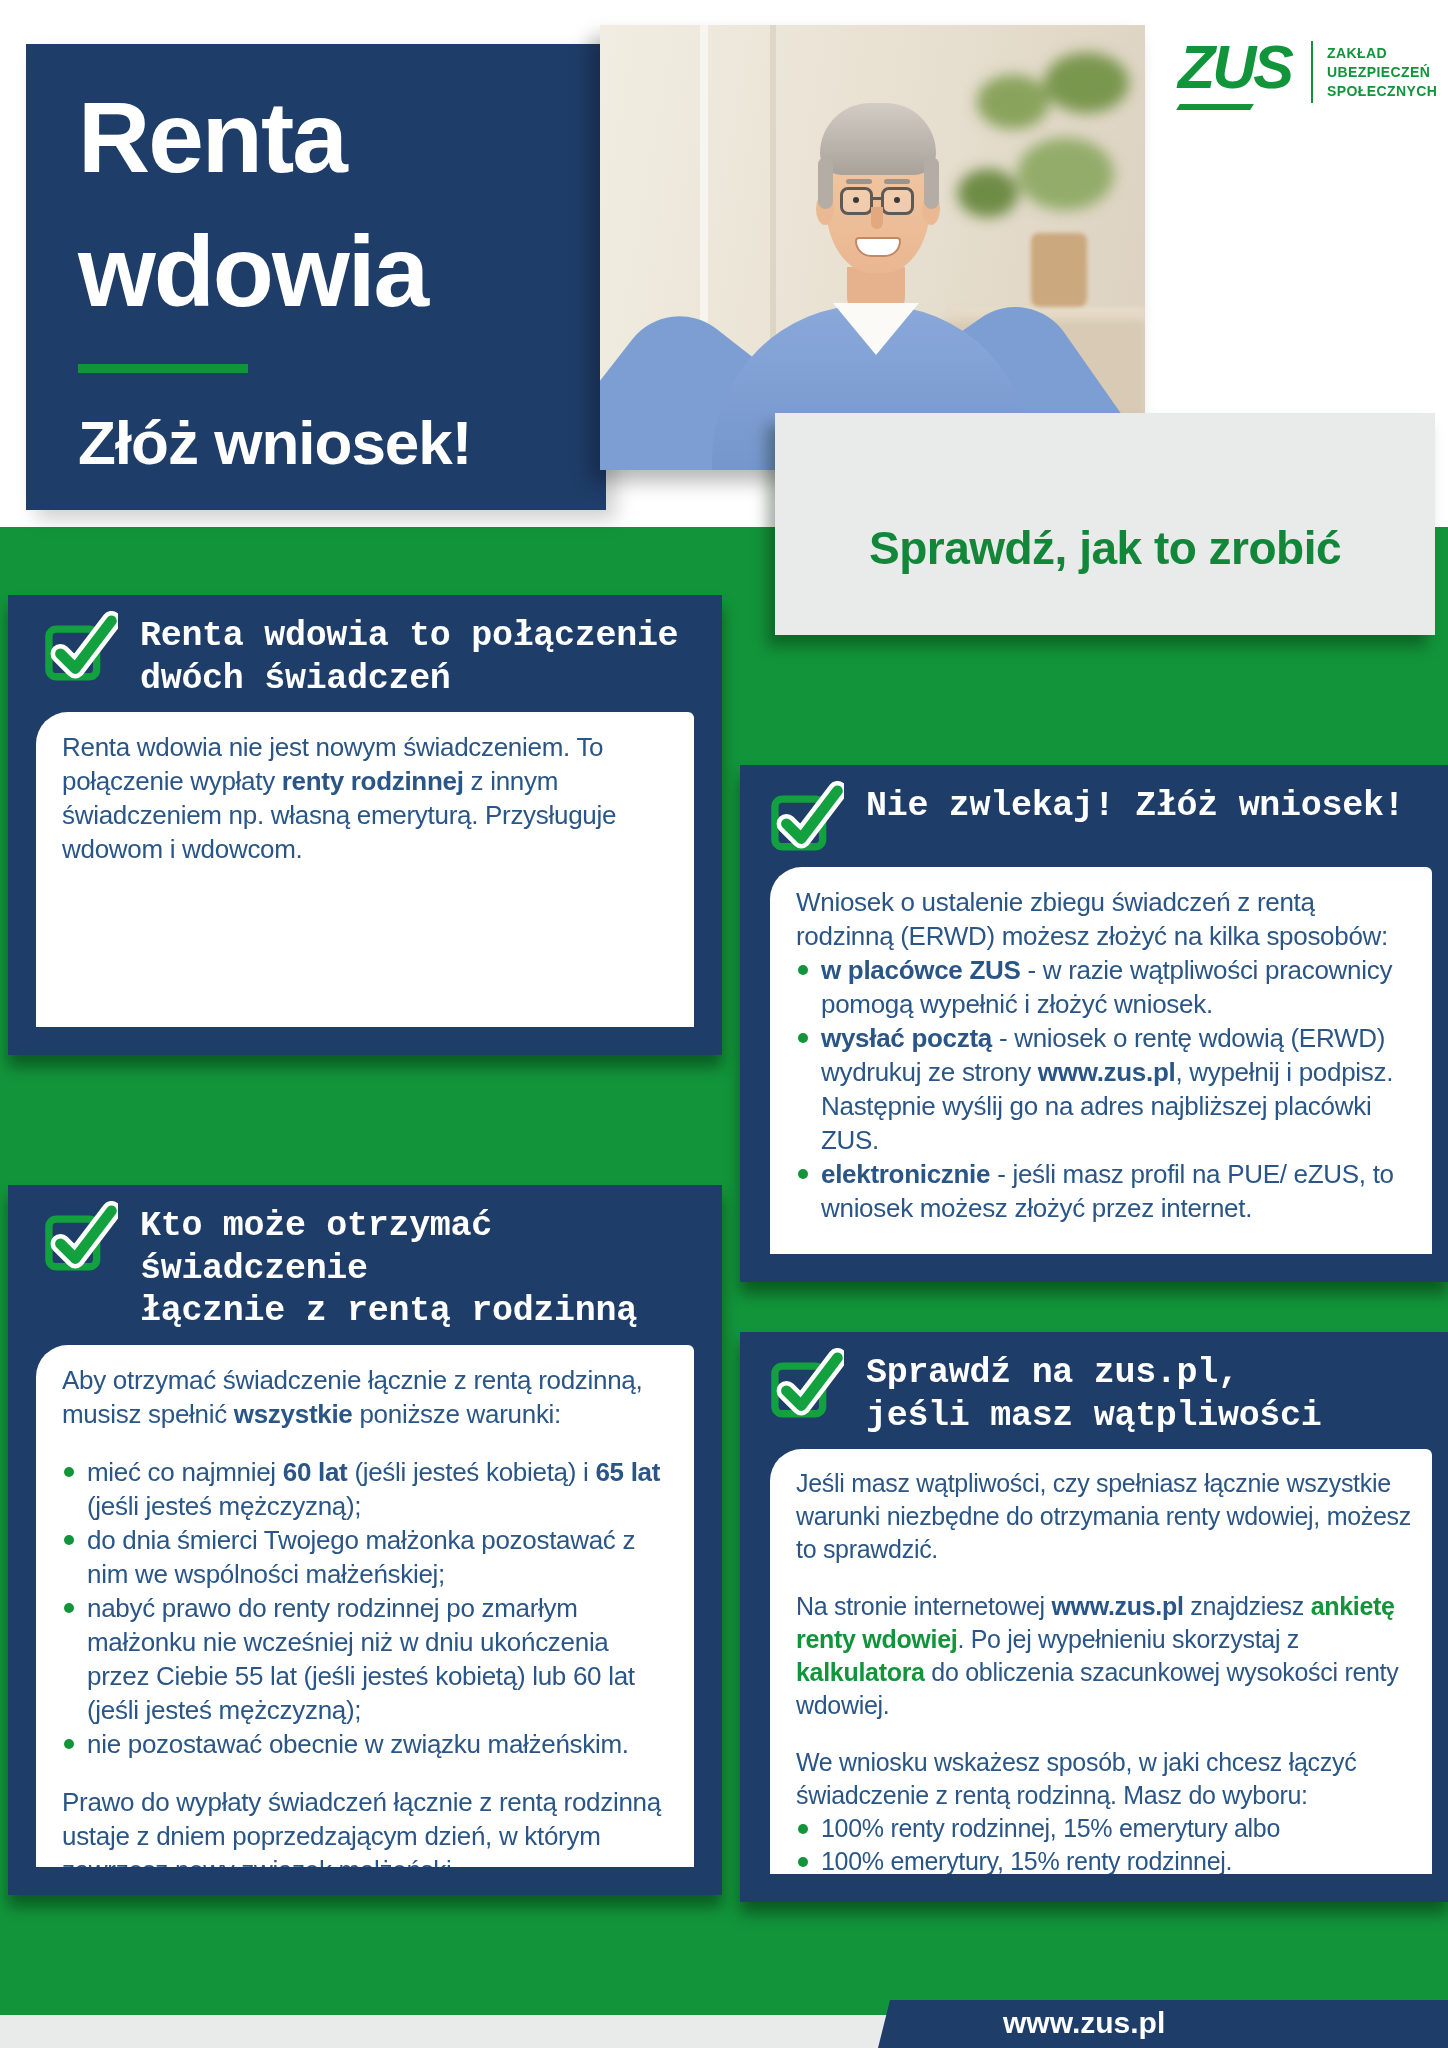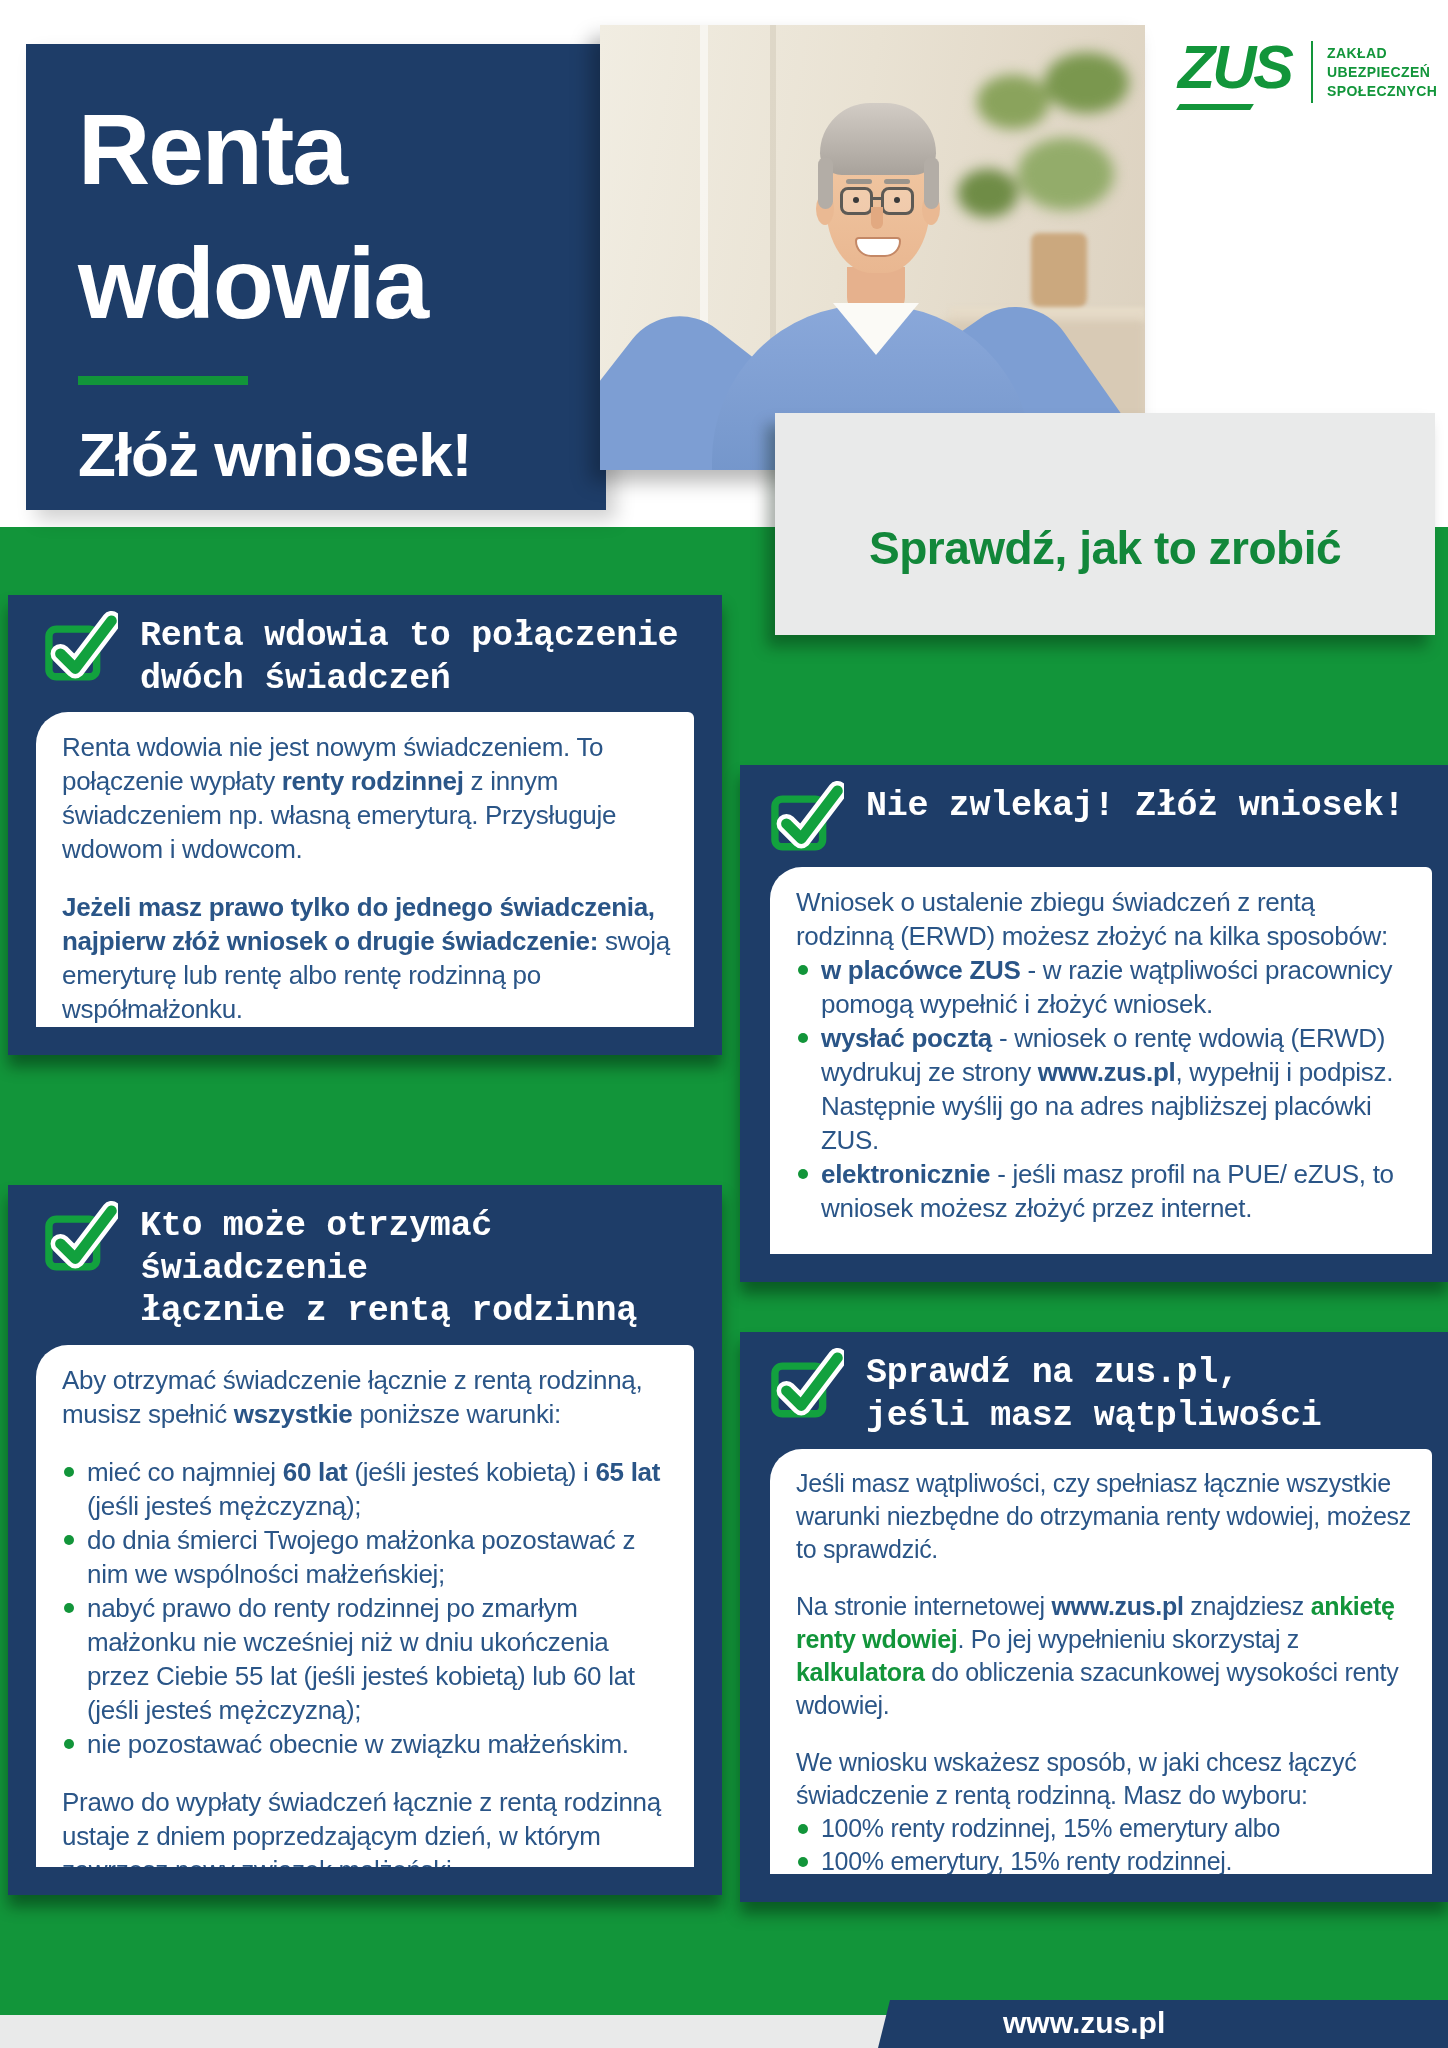--- a/index.html
+++ b/index.html
@@ -4,21 +4,21 @@
 <style>
   * { box-sizing: border-box; margin: 0; padding: 0; }
   body { background: #ffffff; font-family: "Liberation Sans", sans-serif; }
   .page { position: relative; width: 1448px; height: 2048px; background: #ffffff; overflow: hidden; }
 
   
   .green-band { position: absolute; left: 0; top: 527px; width: 1448px; height: 1488px; background: #12953a; }
 
   
   .hero { position: absolute; left: 26px; top: 44px; width: 580px; height: 466px; background: #1e3d68;
-          padding: 38px 28px 0 52px; box-shadow: 10px 10px 18px rgba(0,0,0,.18); }
+          padding: 26px 28px 0 52px; box-shadow: 10px 10px 18px rgba(0,0,0,.18); }
   .hero-title { color: #fff; font-size: 100px; line-height: 134px; font-weight: 700; letter-spacing: -2px; white-space: pre-line; }
   .hero-rule { width: 170px; height: 9px; background: #12953a; margin-top: 26px; }
   .hero-cta { color: #fff; font-size: 62px; font-weight: 700; margin-top: 34px; letter-spacing: -1px; }
 
   
   .photo { position: absolute; left: 600px; top: 25px; width: 545px; height: 445px; overflow: hidden;
            background: linear-gradient(100deg,#f1ede2 0%,#e9e2d3 45%,#dcd1bf 100%);
            box-shadow: -10px 12px 18px rgba(0,0,0,.28); }
   .photo div { position: absolute; }
   .ph-panel1 { left: 100px; top: 0; width: 8px; height: 100%; background: rgba(255,255,255,.55); }
@@ -162,21 +162,20 @@
             <path d="M20 52 L38 70 L82 12" fill="none" stroke="#ffffff" stroke-width="24" stroke-linecap="round" stroke-linejoin="round"></path>
             <path d="M20 52 L38 70 L82 12" fill="none" stroke="#12a13e" stroke-width="13" stroke-linecap="round" stroke-linejoin="round"></path>
           </svg>
       </span>
       <h2>Renta wdowia to połączenie
 dwóch świadczeń</h2>
     </div>
     <div class="card-body">
         <div class="blk p"><span><span>Renta wdowia nie jest nowym świadczeniem. To połączenie wypłaty </span><span class="s-b">renty rodzinnej</span><span> z innym świadczeniem np. własną emeryturą. Przysługuje wdowom i wdowcom.</span></span></div>
         <div class="blk gap"></div>
-        <div class="blk p"><span><span class="s-b">Jeżeli masz prawo tylko do jednego świadczenia, najpierw złóż wniosek o drugie świadczenie:</span><span> swoją emeryturę lub rentę albo rentę rodzinną po współmałżonku.</span></span></div>
       </div>
   </section>
 
   <section class="card left" id="card-who">
     <div class="card-head">
       <span class="chk">
         <svg viewBox="0 0 90 90" width="74" height="74">
             <rect x="6" y="22" width="58" height="58" rx="9" fill="none" stroke="#12a13e" stroke-width="9"></rect>
             <path d="M20 52 L38 70 L82 12" fill="none" stroke="#ffffff" stroke-width="24" stroke-linecap="round" stroke-linejoin="round"></path>
             <path d="M20 52 L38 70 L82 12" fill="none" stroke="#12a13e" stroke-width="13" stroke-linecap="round" stroke-linejoin="round"></path>

